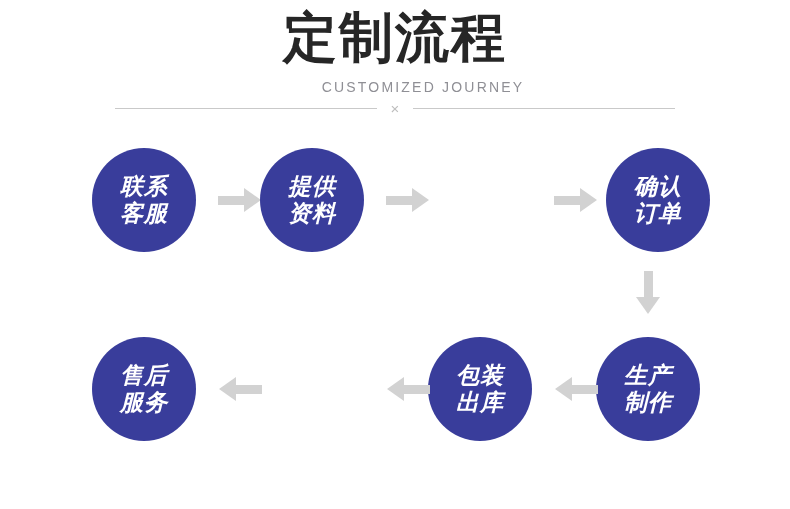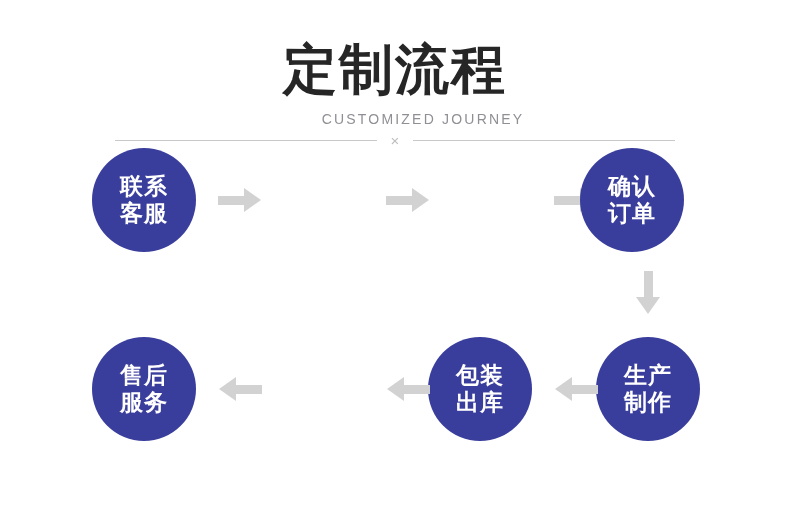--- a/index.html
+++ b/index.html
@@ -18,21 +18,20 @@
     overflow: hidden;
   }
 
   
   .header {
     position: absolute;
     left: 0;
     top: 0;
     width: 790px;
     height: 125px;
-    margin-top: 32px;
   }
   .title {
     position: absolute;
     left: 0;
     top: 6px;
     width: 790px;
     text-align: center;
     font-size: 54px;
     line-height: 64px;
     font-weight: bold;
@@ -94,35 +93,36 @@
     position: absolute;
     width: 104px;
     height: 104px;
     border-radius: 50%;
     background: #393d9b;
     color: #ffffff;
     display: flex;
     flex-direction: column;
     align-items: center;
     justify-content: center;
+    font-style: italic;
   }
   .node .line {
     font-size: 23px;
     line-height: 27px;
     font-weight: bold;
     letter-spacing: 1px;
     white-space: nowrap;
     font-family: "DejaVu Sans", "Liberation Sans", sans-serif;
   }
 
   
   .n1 { left: 92px;  top: 23px; }
   .n2 { left: 260px; top: 23px; }
   .n3 { left: 428px; top: 23px; }
-  .n4 { left: 580px; top: 23px; }
+  .n4 { left: 606px; top: 23px; }
   
   .n5 { left: 596px; top: 212px; justify-content: center; }
   .n6 { left: 428px; top: 212px; }
   .n7 { left: 260px; top: 212px; }
   .n8 { left: 92px;  top: 212px; }
 
   
   .arrow-h {
     position: absolute;
     width: 44px;
@@ -199,20 +199,24 @@
     <div class="node n1">
       <div class="line">联系</div>
       <div class="line">客服</div>
     </div>
 
     <div class="arrow-h right a1">
       <div class="shaft"></div>
       <div class="head"></div>
     </div>
 
+    <div class="node n2">
+      <div class="line">提供</div>
+      <div class="line">资料</div>
+    </div>
 
     <div class="arrow-h right a2">
       <div class="shaft"></div>
       <div class="head"></div>
     </div>
 
 
     <div class="arrow-h right a3">
       <div class="shaft"></div>
       <div class="head"></div>

